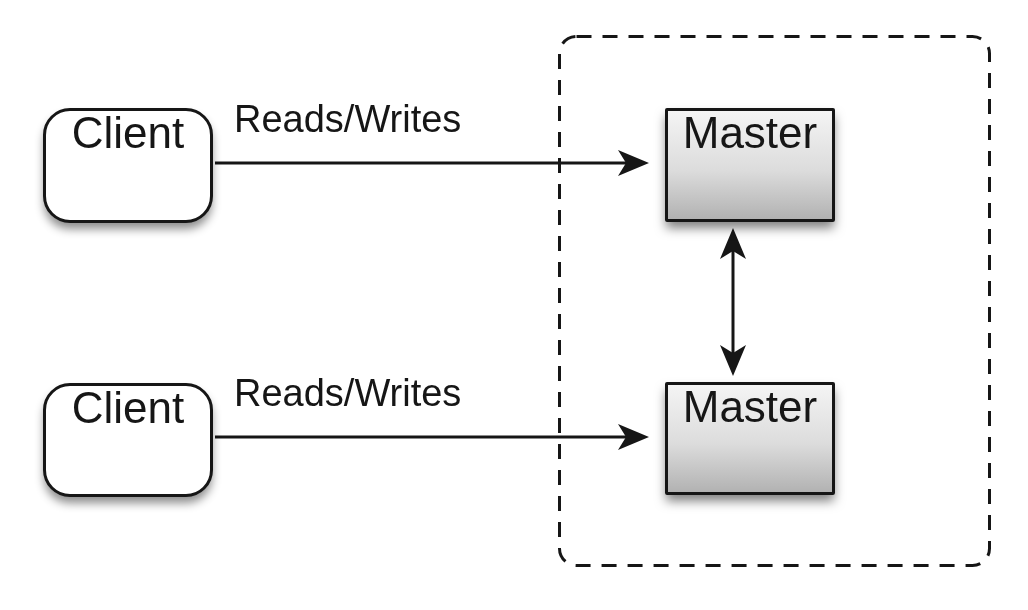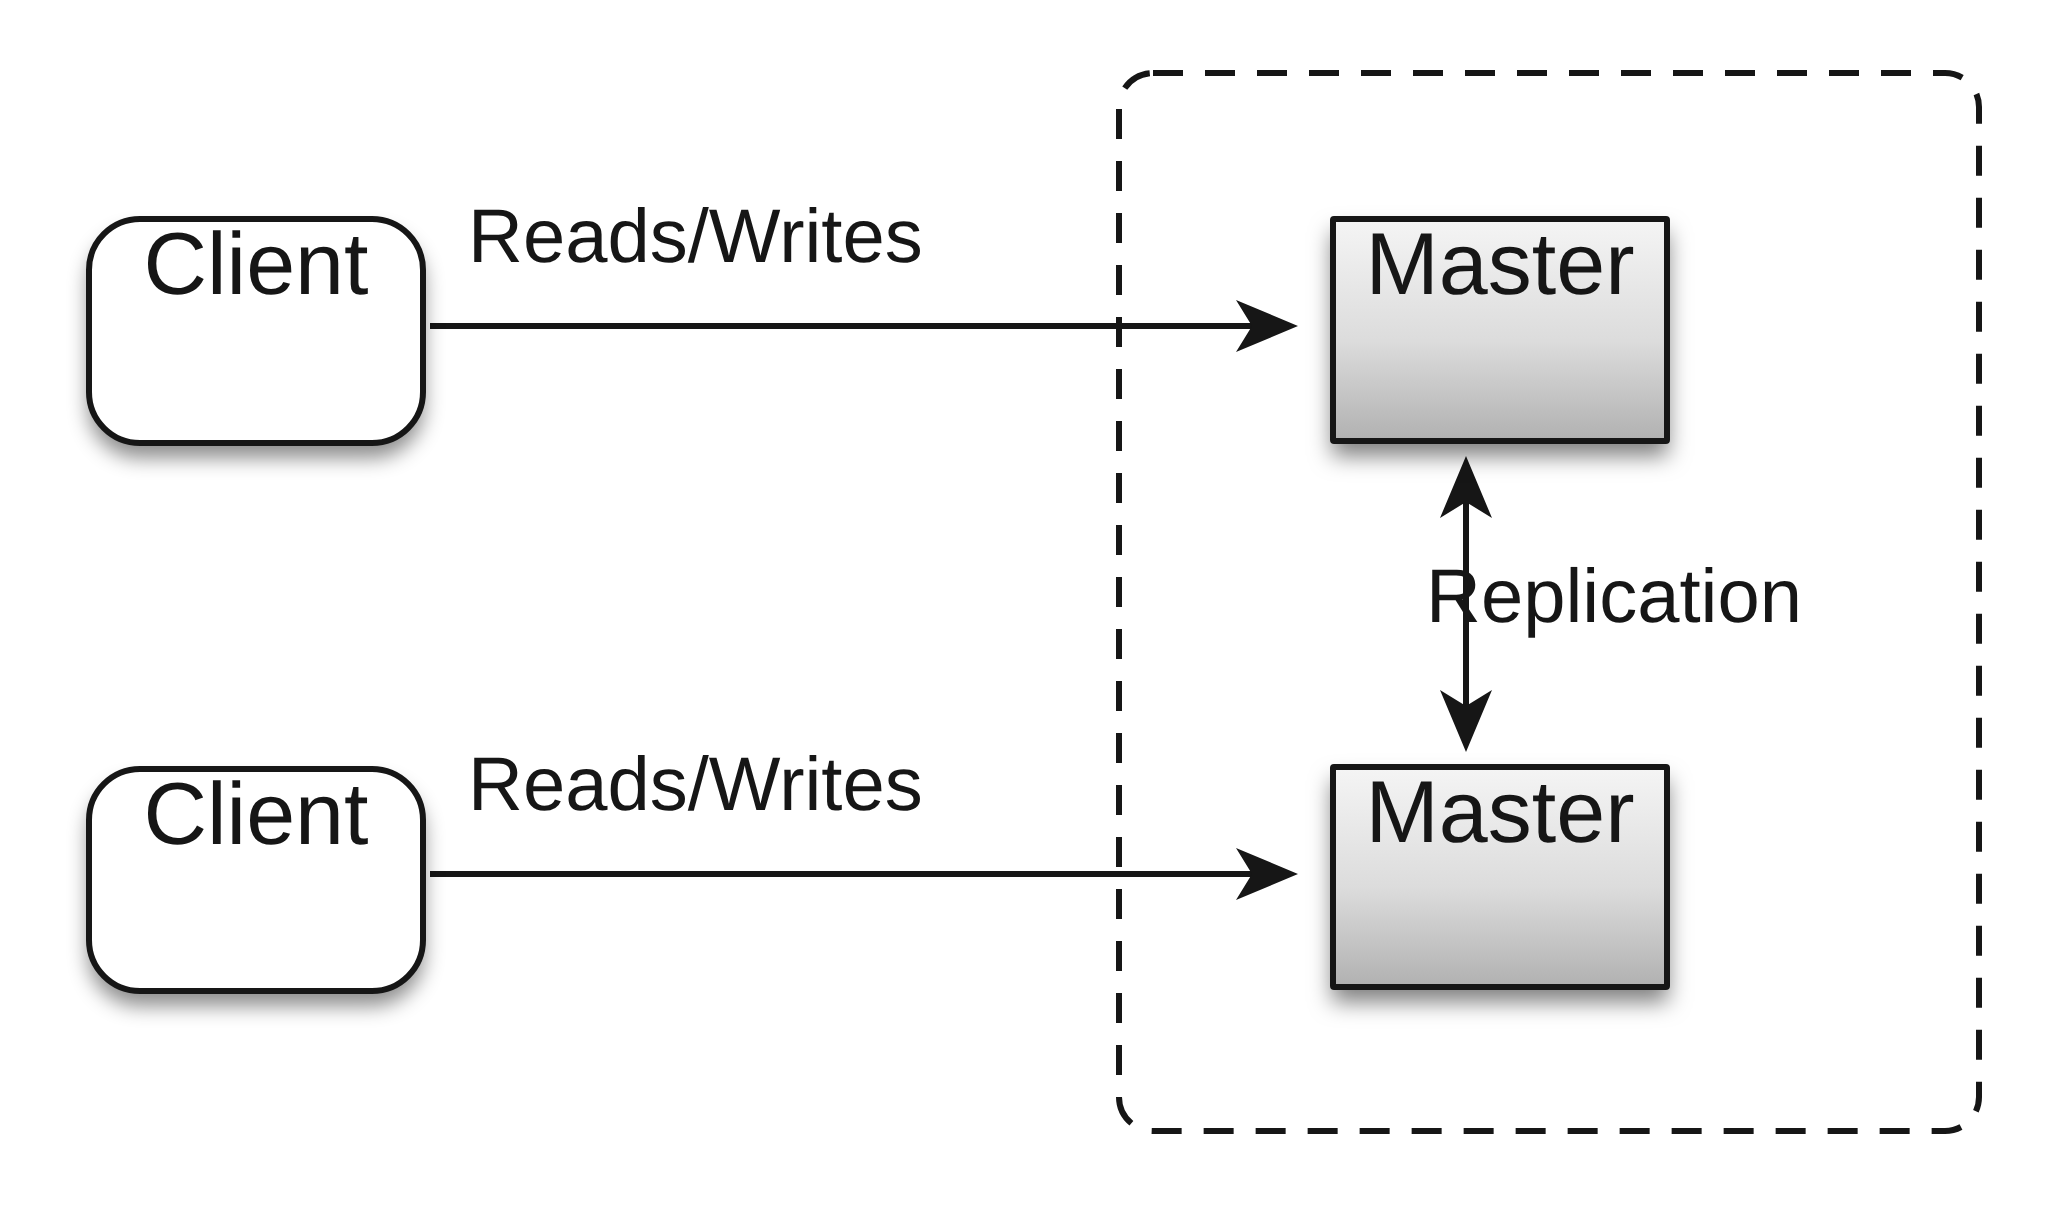--- a/index.html
+++ b/index.html
@@ -122,15 +122,14 @@
   </div>
 
   <div class="node master bottom">
     <span>Master</span>
   </div>
 
   <div class="edge-label rw-top">Reads/Writes</div>
 
   <div class="edge-label rw-bottom">Reads/Writes</div>
 
-  <div class="edge-label replication">Replication</div>
 
 </div>
 
 </body></html>

